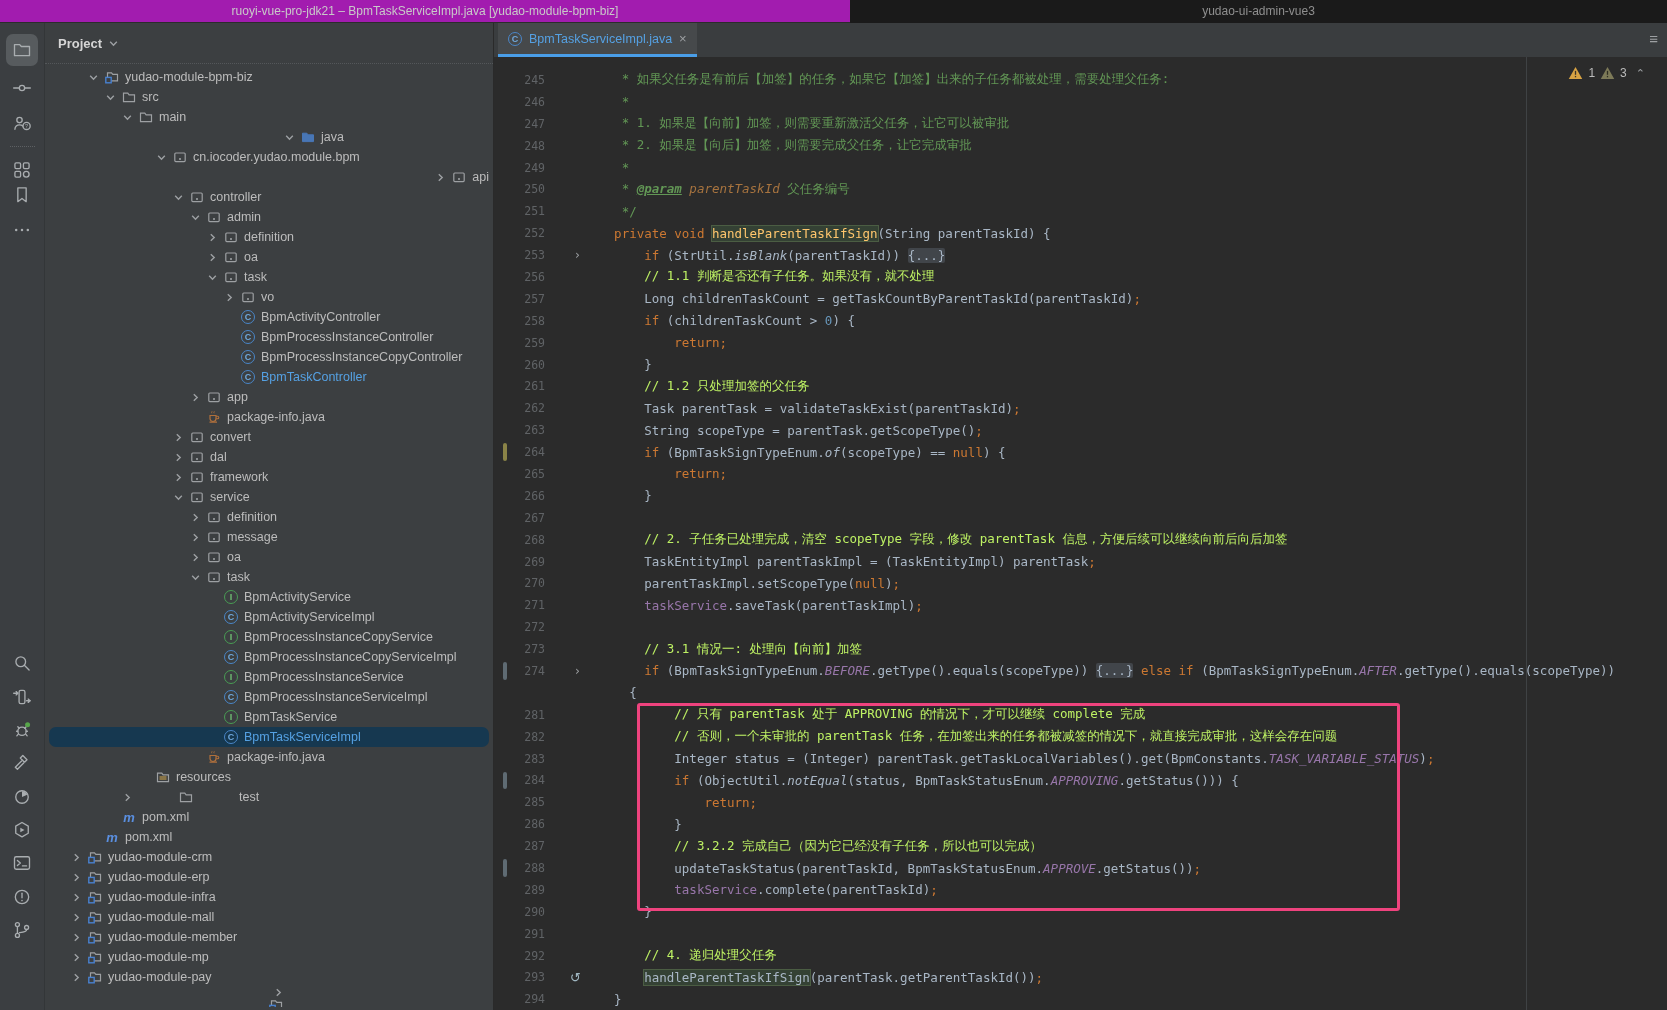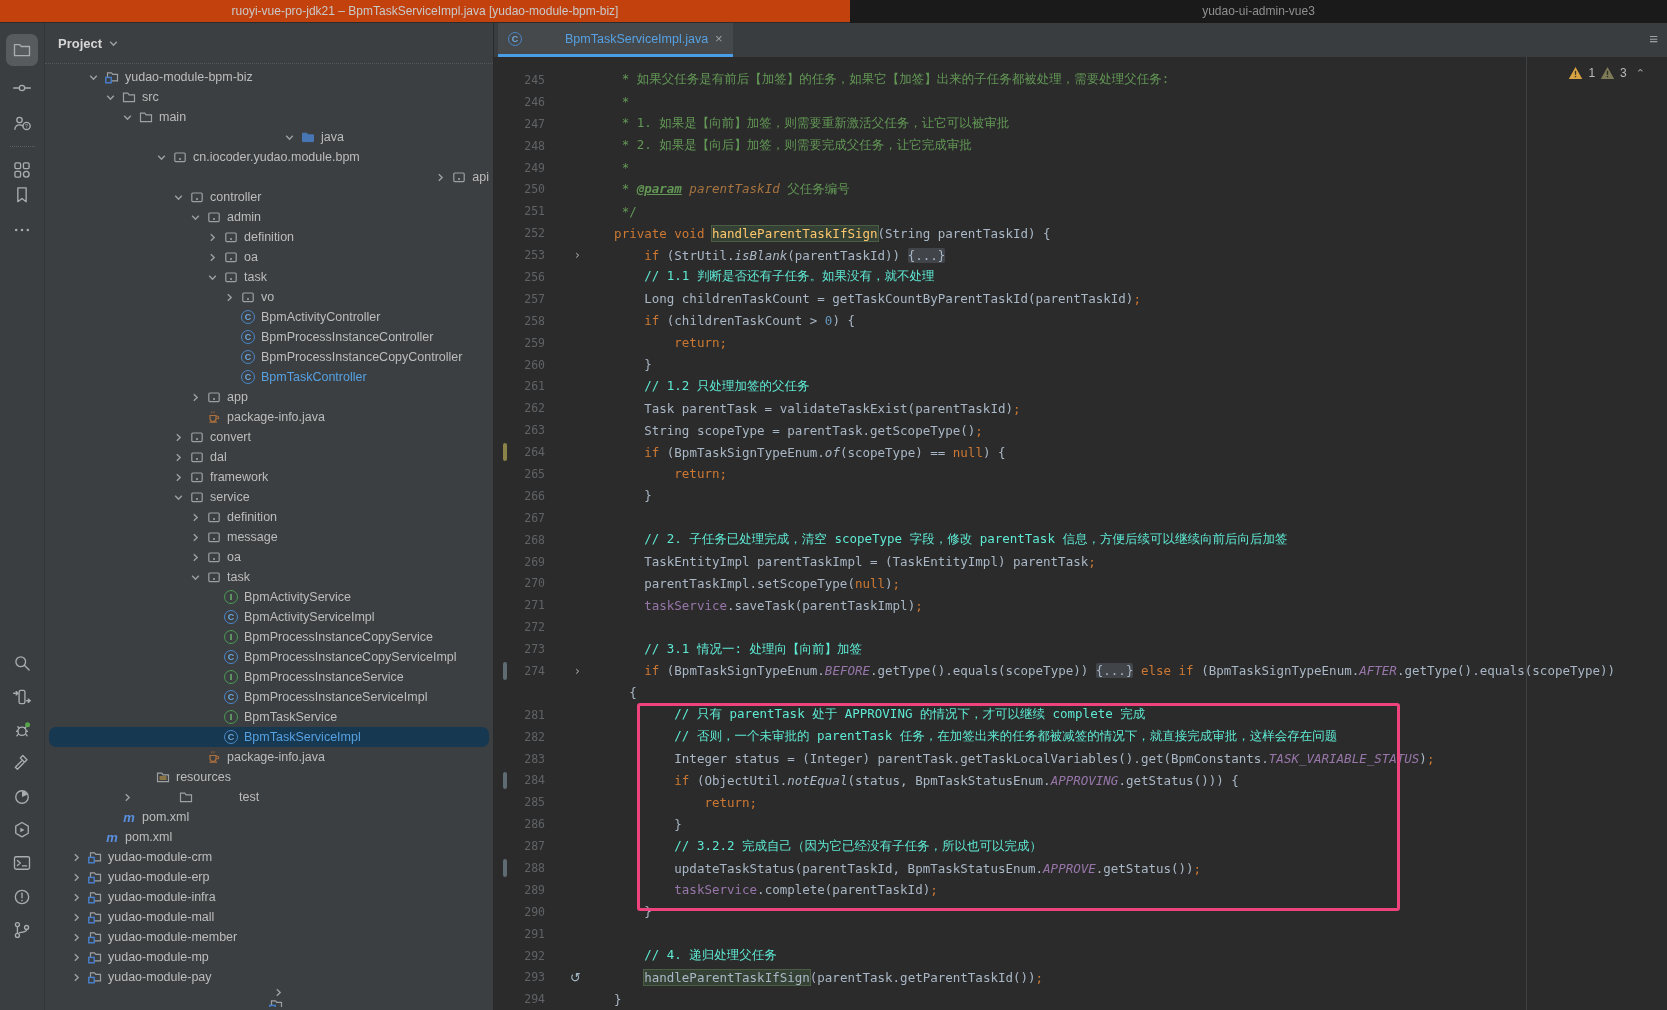--- a/index.html
+++ b/index.html
@@ -1,20 +1,20 @@
 <!DOCTYPE html>
 <html><head>
 <meta charset="utf-8">
 <style>
   html,body{margin:0;padding:0;}
   body{width:1667px;height:1010px;overflow:hidden;background:#2b2b2b;
        font-family:"Liberation Sans",sans-serif;position:relative;}
   
   .titlebar{position:absolute;top:0;left:0;width:1667px;height:23px;z-index:5;}
-  .tb-left{position:absolute;left:0;top:0;width:850px;height:23px;background:#c2410c;
+  .tb-left{position:absolute;left:0;top:0;width:850px;height:23px;background:#a21caf;
            color:#c9c9c9;font-size:12px;text-align:center;line-height:23px;
            border-bottom:1px solid #2c2c2c;box-sizing:border-box;white-space:nowrap;overflow:hidden;}
   .tb-right{position:absolute;left:850px;top:0;width:817px;height:23px;background:#1a1a1a;
             color:#8f8f8f;font-size:12px;text-align:center;line-height:23px;}
   
   .activity-bar{position:absolute;left:0;top:23px;width:45px;height:987px;background:#3b3e41;
                 border-right:1px solid #333638;box-sizing:border-box;z-index:4;}
   .ab-icon{position:absolute;left:22px;width:32px;height:32px;display:flex;align-items:center;
            justify-content:center;border-radius:7px;transform:translate(-50%,-50%);}
   .ab-icon.selected{background:#575b5e;}
@@ -33,41 +33,41 @@
   .t-label.blue{color:#55a1e3;}
   .ci{width:14px;height:14px;border-radius:50%;box-sizing:border-box;display:flex;align-items:center;
       justify-content:center;font-size:9px;font-weight:bold;font-family:"Liberation Sans",sans-serif;}
   .ci.cls{border:1.5px solid #4a86c8;color:#6fa8dc;}
   .ci.itf{border:1.5px solid #499c54;color:#6fbf73;}
   .mvn{font-style:italic;font-weight:bold;color:#5a8fe0;font-size:13px;line-height:1;}
   
   .tabbar{position:absolute;left:494px;top:23px;width:1173px;height:34px;background:#3a3d3f;z-index:3;}
   .tab{position:absolute;left:4px;top:0;height:34px;background:#46494b;display:flex;align-items:center;
        padding:0 10px;gap:7px;border-bottom:3px solid #4a9ee8;box-sizing:border-box;}
-  .tab-label{color:#55a1e3;font-size:12.5px;margin-left:36px;}
+  .tab-label{color:#55a1e3;font-size:12.5px;}
   .tab-close{color:#9da0a3;font-size:13px;line-height:1;}
   .tabbar-menu{position:absolute;right:9px;top:7px;color:#9da0a3;font-size:15px;}
   
   .editor{position:absolute;left:494px;top:57px;width:1173px;height:953px;background:#2b2b2b;overflow:hidden;z-index:2;}
   .guide{position:absolute;left:1032px;top:0;bottom:0;width:1px;background:#3f4244;}
   .code{position:absolute;top:12px;left:0;right:0;}
   .code-line{height:21.9px;display:flex;align-items:center;position:relative;
              font-family:"DejaVu Sans Mono",monospace;font-size:12.5px;}
   .ln-marker{position:absolute;left:9px;top:2px;bottom:2px;width:4px;border-radius:2px;}
   .m-y{background:#8a8347;}
   .m-b{background:#5f6b73;}
   .ln{width:51px;min-width:51px;text-align:right;color:#606366;font-size:11.5px;
       font-family:"DejaVu Sans Mono",monospace;}
   .foldcol{width:39px;min-width:39px;display:flex;justify-content:flex-end;align-items:center;
            padding-right:3px;box-sizing:border-box;color:#9da0a3;font-size:12px;}
   .ric{color:#9fb6c0;font-family:"DejaVu Sans",sans-serif;font-size:13px;}
   .codetext{white-space:pre;color:#a9b7c6;}
   .tk-t{color:#a9b7c6;}
   .tk-k{color:#cc7832;}
-  .tk-c{color:#5eead4;}
+  .tk-c{color:#bef264;}
   .tk-d{color:#629755;}
   .tk-dt{color:#629755;font-weight:bold;font-style:italic;text-decoration:underline;}
   .tk-dv{color:#a8743f;font-style:italic;}
   .tk-f{color:#9876aa;}
   .tk-sc{color:#9876aa;font-style:italic;}
   .tk-sm{color:#a9b7c6;font-style:italic;}
   .tk-n{color:#6897bb;}
   .tk-fold{background:#41454a;color:#a9b7c6;border-radius:2px;}
   .tk-hl{color:#ffc66d;background:#344134;box-shadow:0 0 0 1px #4b5d43;}
   .tk-hlu{color:#a9b7c6;background:#344134;box-shadow:0 0 0 1px #4b5d43;}

